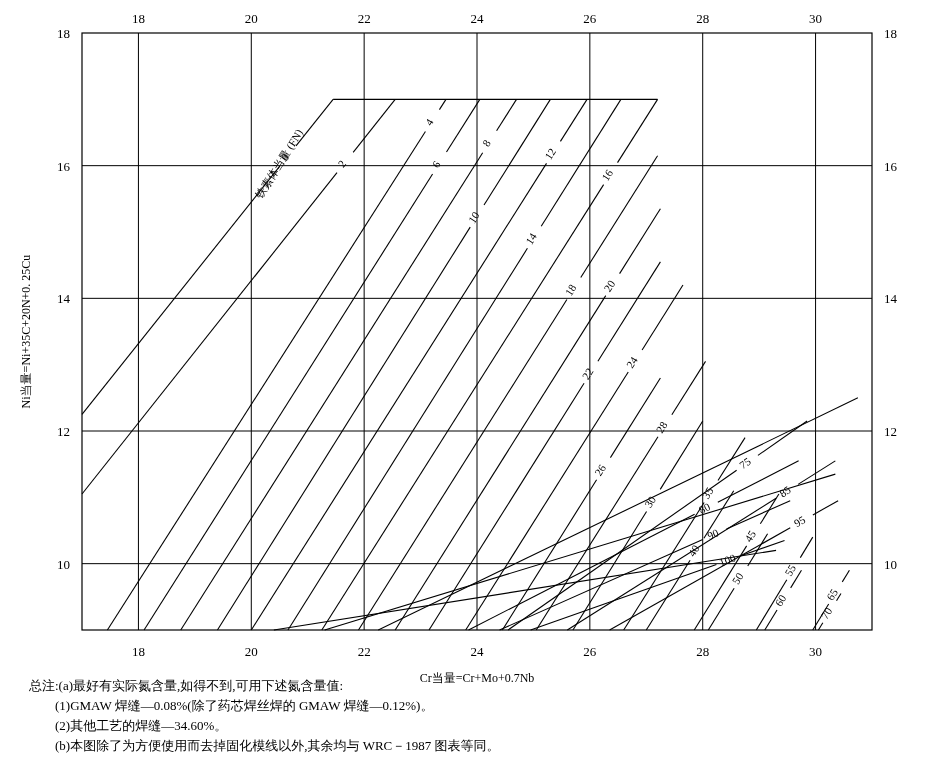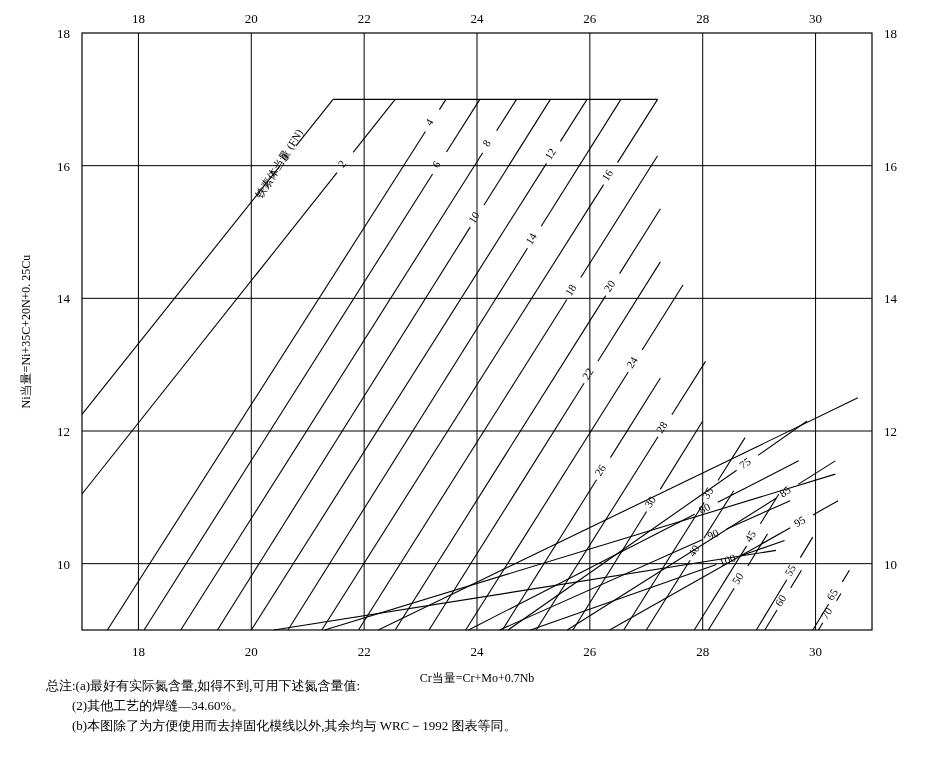--- a/index.html
+++ b/index.html
@@ -2,21 +2,21 @@
 <html><head>
 <meta charset="utf-8">
 <style>
   html,body{margin:0;padding:0;background:#fff;}
   body{width:925px;height:769px;font-family:"Liberation Serif",serif;color:#000;position:relative;overflow:hidden;}
   #chart-root{position:absolute;left:0;top:0;width:925px;height:769px;}
   svg{display:block;}
   .axis-title{font-size:12px;font-family:"Liberation Serif",serif;}
   .tick-label{font-size:13px;font-family:"Liberation Serif",serif;}
   .contour-label{font-size:11px;font-family:"Liberation Serif",serif;}
-  .notes{position:absolute;left:46px;top:676px;width:880px;font-size:13px;line-height:1.55;font-family:"Liberation Serif",serif;}
+  .notes{position:absolute;left:29px;top:676px;width:880px;font-size:13px;line-height:1.55;font-family:"Liberation Serif",serif;}
   .notes div{white-space:nowrap;}
   .indent{padding-left:26px;}
 </style>
 </head>
 <body>
 
 <div id="chart-root">
   <svg id="chart-svg" width="925" height="769" viewBox="0 0 925 769">
       <rect x="82" y="33" width="790" height="597" fill="none" stroke="#000000" stroke-width="1.2"></rect>
       <line x1="138.42857142857142" y1="33" x2="138.42857142857142" y2="630" stroke="#000000" stroke-width="1"></line>
@@ -209,15 +209,16 @@
       <line x1="378.25" y1="630" x2="857.8928571428571" y2="397.83333333333337" stroke="#000000" stroke-width="1.1"></line>
       <line x1="324.6428571428572" y1="630" x2="835.3214285714287" y2="474.1166666666667" stroke="#000000" stroke-width="1.1"></line>
       <line x1="273.8571428571428" y1="630" x2="776.0714285714287" y2="550.4000000000001" stroke="#000000" stroke-width="1.1"></line>
       <line x1="333.1071428571428" y1="99.33333333333337" x2="657.5714285714286" y2="99.33333333333337" stroke="#000000" stroke-width="1.1"></line>
       <text x="282.3214285714286" y="165.66666666666669" class="contour-label" fill="#000" text-anchor="middle" transform="rotate(-58 282.3214285714286 165.66666666666669)">铁素体当量 (FN)</text>
     </svg>
 </div>
 
 <div class="notes">
   <div>总注:(a)最好有实际氮含量,如得不到,可用下述氮含量值:</div>
+  <div class="indent">(1)GMAW 焊缝—0.08%(除了药芯焊丝焊的 GMAW 焊缝—0.12%)。</div>
   <div class="indent">(2)其他工艺的焊缝—34.60%。</div>
-  <div class="indent">(b)本图除了为方便使用而去掉固化模线以外,其余均与 WRC－1992 图表等同。</div>
+  <div class="indent">(b)本图除了为方便使用而去掉固化模线以外,其余均与 WRC－1987 图表等同。</div>
 </div>
 
 </body></html>

